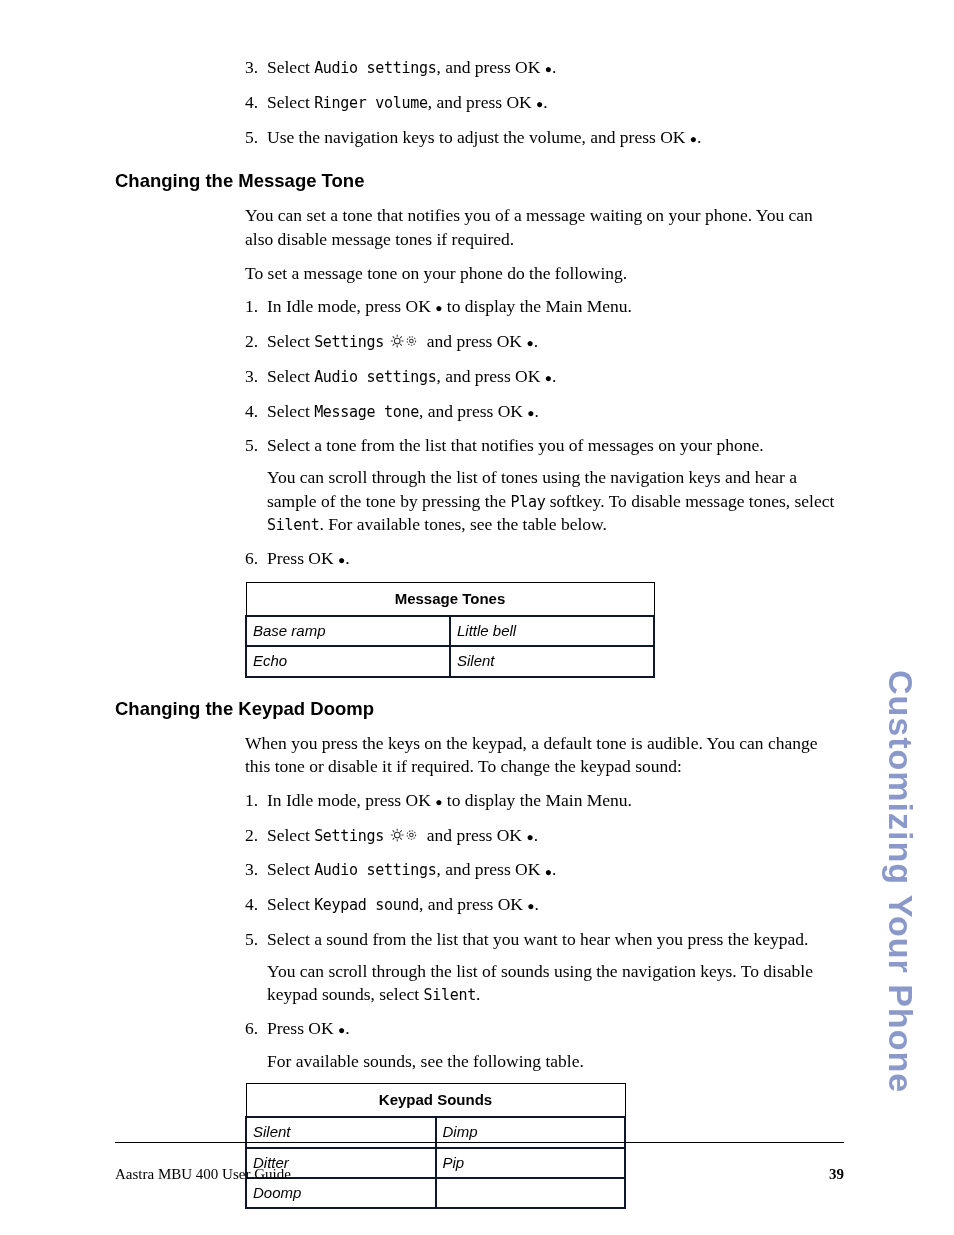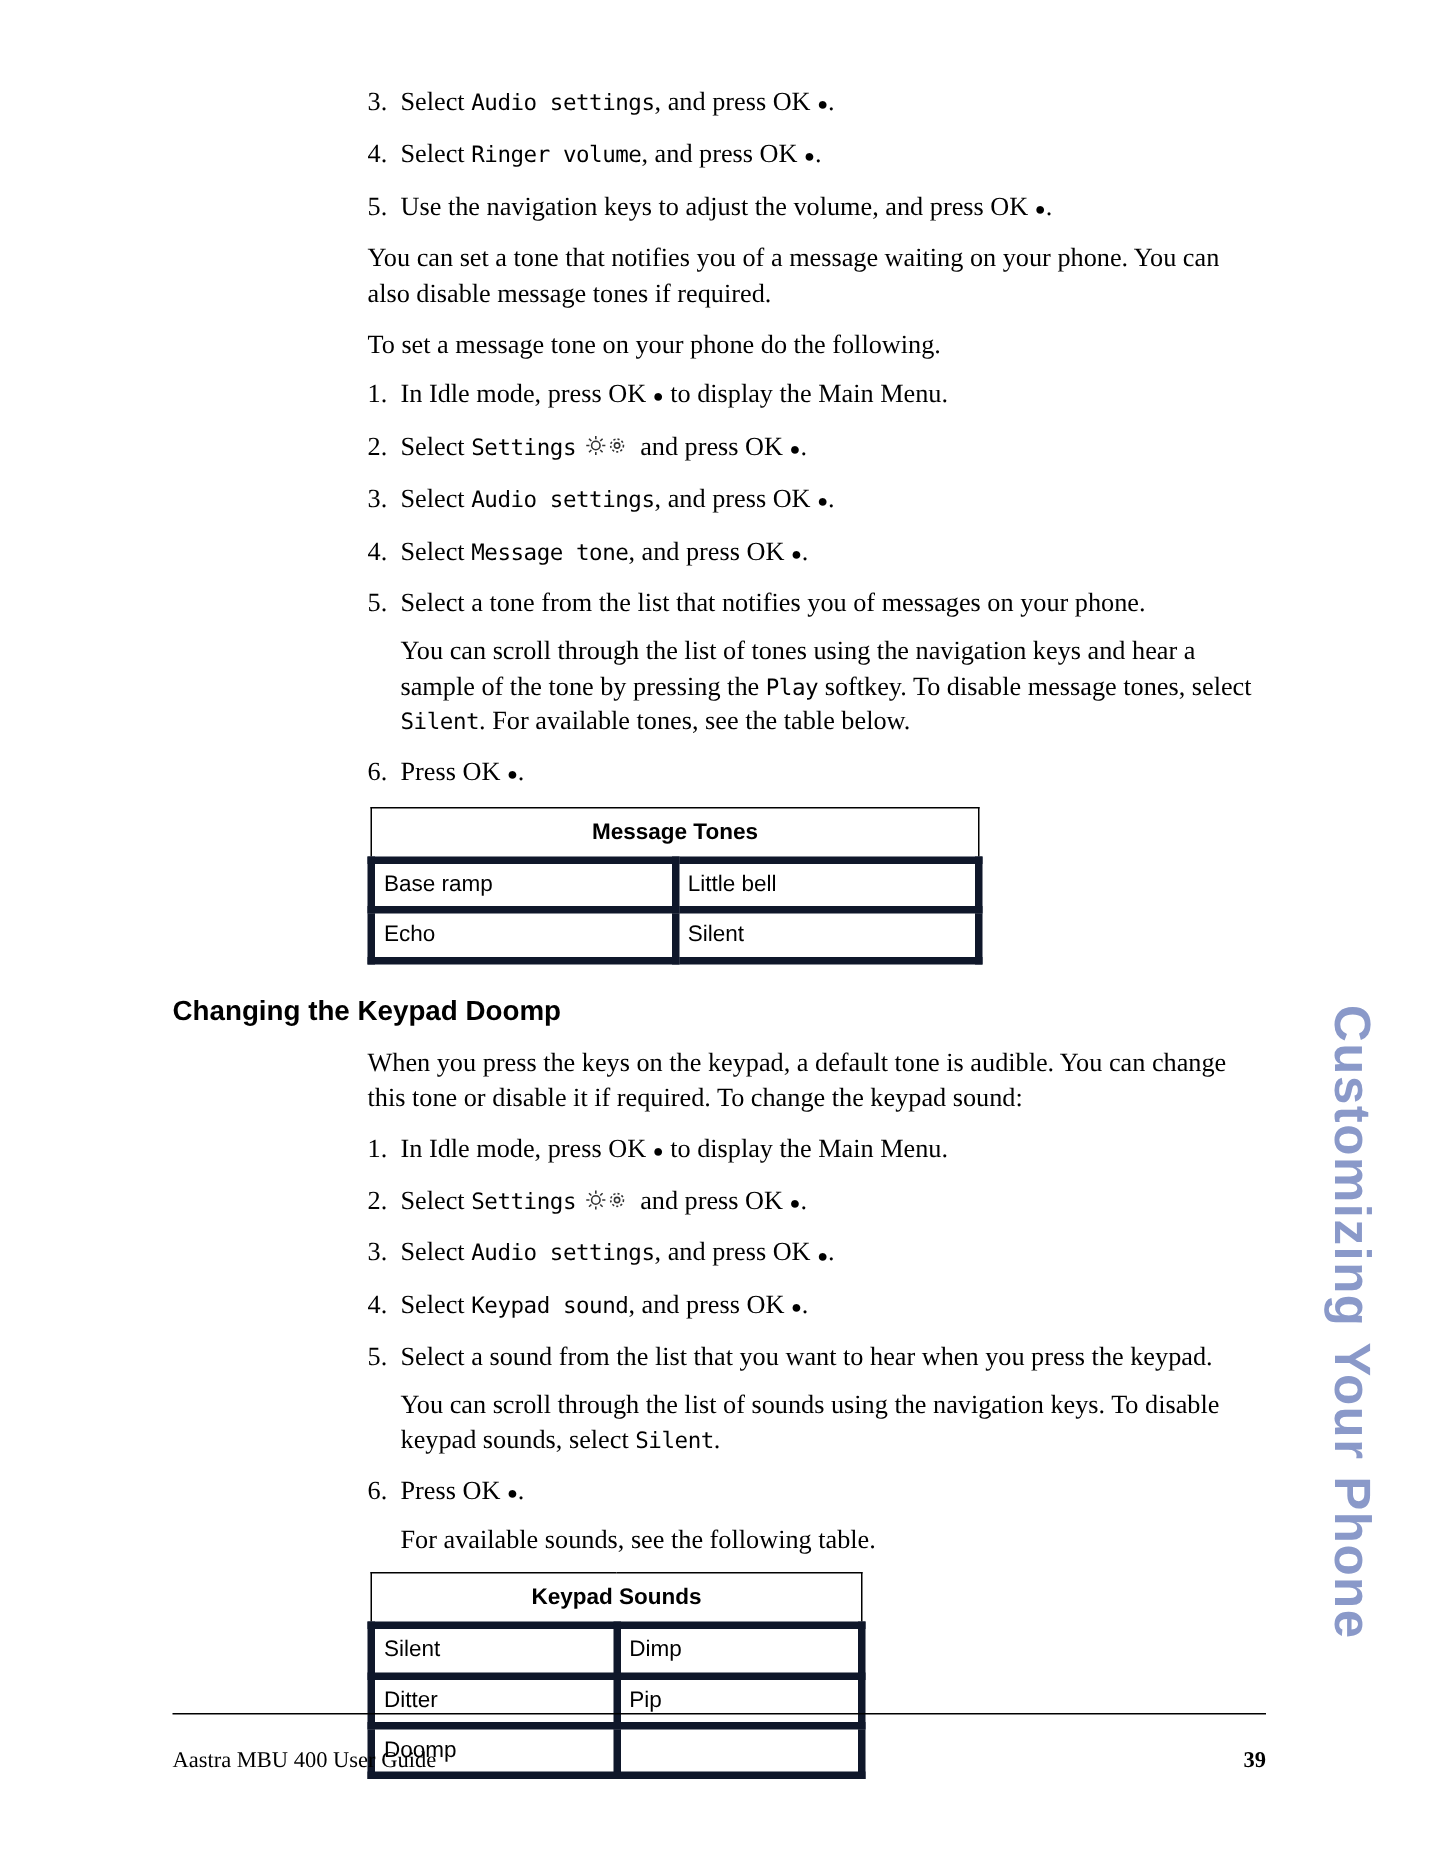--- a/index.html
+++ b/index.html
@@ -77,23 +77,24 @@
     font-family: Arial, Helvetica, sans-serif;
     font-size: 15px;
   }
   table.tone th {
     border: 1px solid #000;
     font-weight: bold;
     text-align: center;
     padding: 6px 8px;
   }
   table.tone td {
-    border: 5px solid #0f172a;
+    border: 2px solid #0f172a;
     padding: 4px 6px;
     vertical-align: top;
+    font-style: italic;
   }
   
   .gears {
     display: inline-block;
     width: 34px;
     height: 20px;
     vertical-align: middle;
     position: relative;
     top: -2px;
   }
@@ -130,20 +131,21 @@
 <div class="page">
 
   <div class="content">
     <ul class="ol" id="intro-steps">
         <li><span class="num">3.</span>Select <span class="mono">Audio settings</span>, and press OK <span class="bullet"></span>.</li>
         <li><span class="num">4.</span>Select <span class="mono">Ringer volume</span>, and press OK <span class="bullet"></span>.</li>
         <li><span class="num">5.</span>Use the navigation keys to adjust the volume, and press OK <span class="bullet"></span>.</li>
       </ul>
   </div>
 
+  <h2 class="section">Changing the Message Tone</h2>
   <div class="content">
     <p>You can set a tone that notifies you of a message waiting on your phone. You can also disable message tones if required.</p>
     <p>To set a message tone on your phone do the following.</p>
     <ul class="ol" id="msg-steps">
         <li><span class="num">1.</span>In Idle mode, press OK <span class="bullet"></span> to display the Main Menu.</li>
         <li><span class="num">2.</span>Select <span class="mono">Settings</span>  <span class="gears"><svg viewBox="0 0 48 28" width="34" height="20">
               <g fill="none" stroke="#333" stroke-width="1.5">
                 <g transform="translate(13,14)">
                   <circle r="4"></circle>
                   <path d="M0,-9 L0,-6 M0,9 L0,6 M-9,0 L-6,0 M9,0 L6,0 M-6.4,-6.4 L-4.2,-4.2 M6.4,6.4 L4.2,4.2 M-6.4,6.4 L-4.2,4.2 M6.4,-6.4 L4.2,-4.2"></path>
@@ -193,21 +195,21 @@
                   <circle r="6" stroke-dasharray="2,2"></circle>
                   <circle r="2.5"></circle>
                 </g>
               </g>
             </svg></span>  and press OK <span class="bullet"></span>.</li>
         <li><span class="num">3.</span>Select <span class="mono">Audio settings</span>, and press OK <span class="bullet"></span>.</li>
         <li><span class="num">4.</span>Select <span class="mono">Keypad sound</span>, and press OK <span class="bullet"></span>.</li>
         <li><span class="num">5.</span>Select a sound from the list that you want to hear when you press the keypad.<span class="sub">You can scroll through the list of sounds using the navigation keys. To disable keypad sounds, select <span class="mono">Silent</span>.</span></li>
         <li><span class="num">6.</span>Press OK <span class="bullet"></span>.<span class="sub">For available sounds, see the following table.</span></li>
       </ul>
-    <table class="tone" style="width:332px">
+    <table class="tone" style="width:381px">
       <thead>
           <tr>
             <th colspan="2">Keypad Sounds</th>
           </tr>
         </thead>
       <tbody id="tbl-key">
           <tr>
             <td style="width: 50%;">Silent</td>
             <td style="width: 50%;">Dimp</td>
           </tr>

